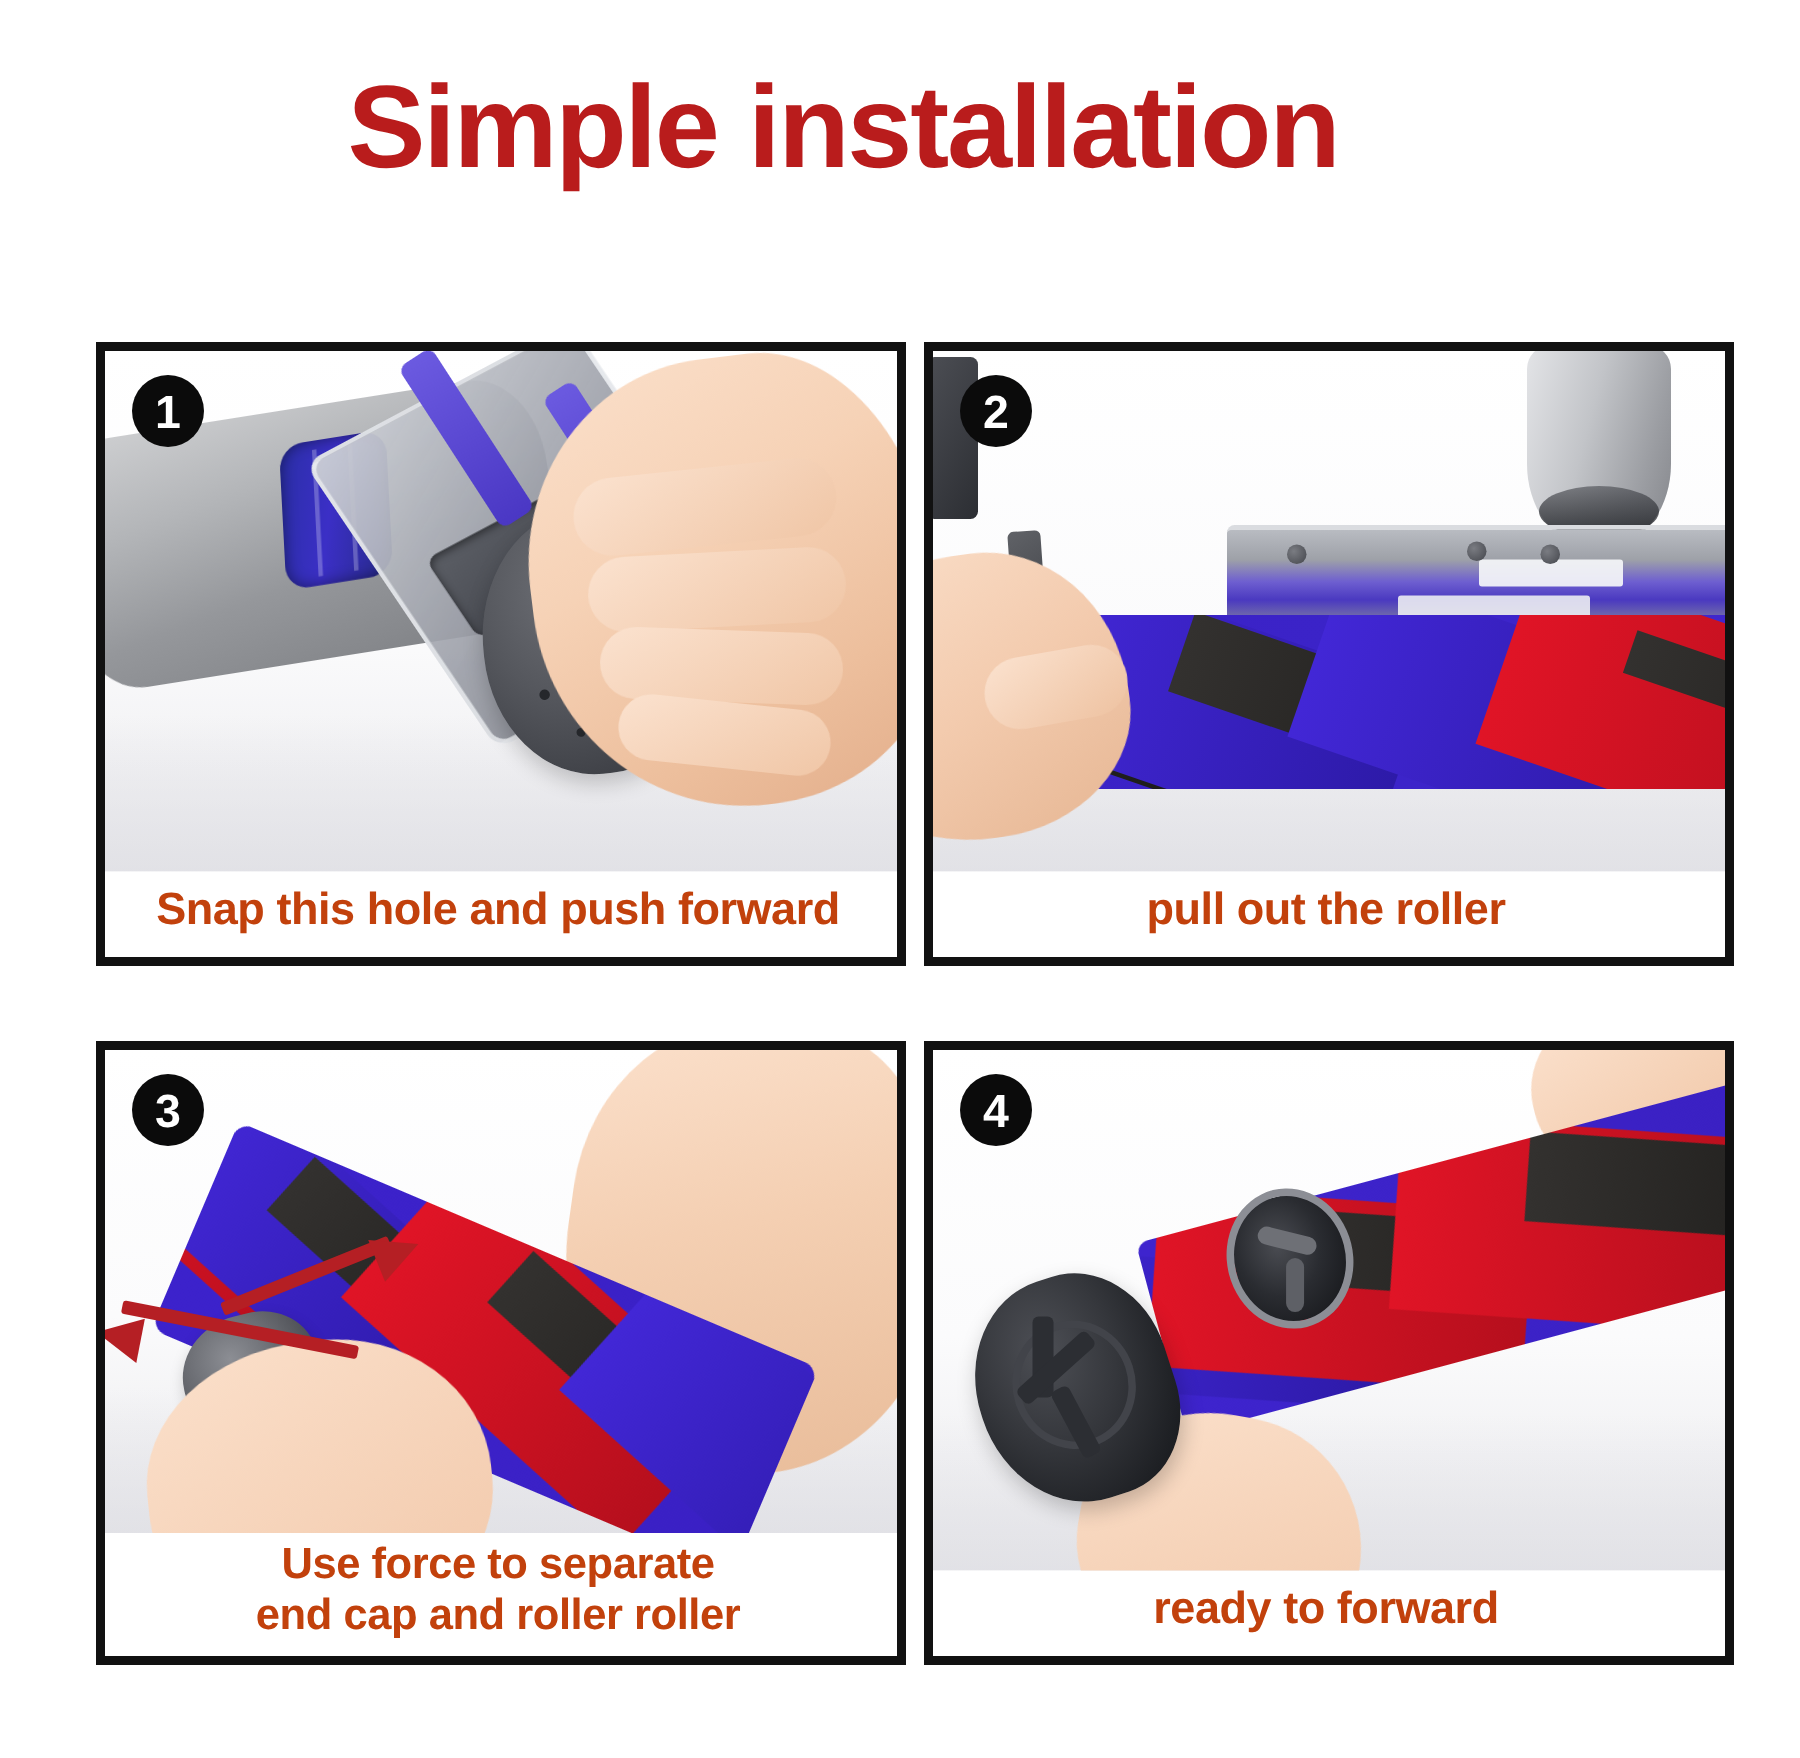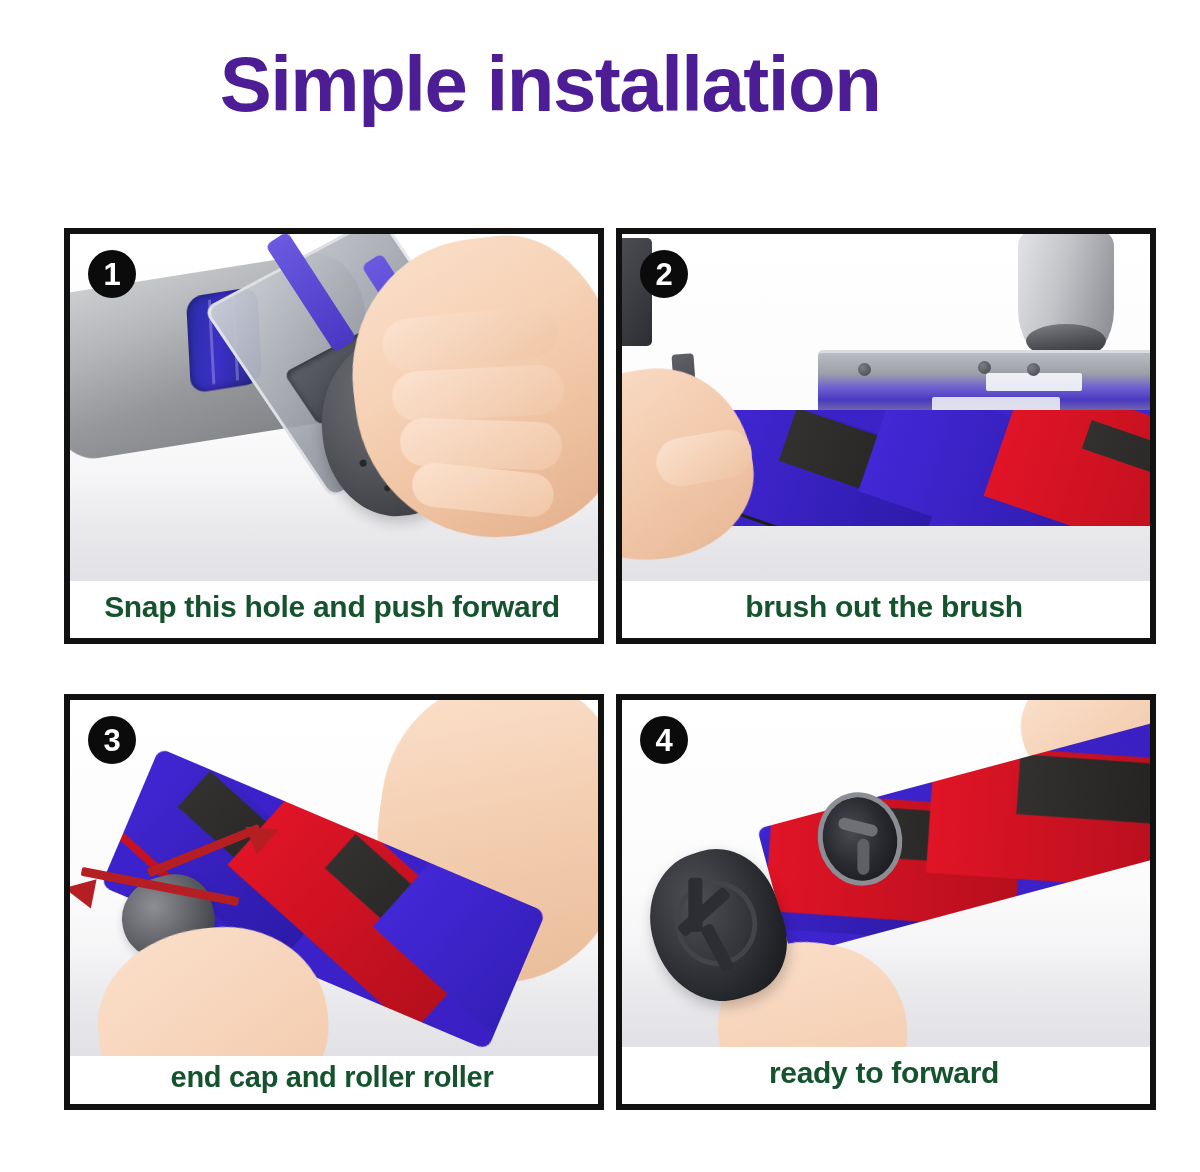--- a/index.html
+++ b/index.html
@@ -16,27 +16,27 @@
     position: relative;
     width: 1200px;
     height: 1172px;
     background: #ffffff;
   }
 
   
   .page-title {
     position: absolute;
     top: 44px;
-    left: 0;
+    left: 12px;
     width: 1100px;
     text-align: center;
     font-size: 78px;
     font-weight: 700;
     letter-spacing: -1.5px;
-    color: #4c1d95;
+    color: #b91c1c;
     font-family: "Liberation Sans", sans-serif;
     line-height: 1.05;
   }
 
   
   .panel-grid {
     position: absolute;
     top: 228px;
     left: 64px;
     width: 1092px;
@@ -99,21 +99,21 @@
     font-family: "Liberation Sans", sans-serif;
   }
 
   
   .caption {
     flex: 0 0 auto;
     background: #ffffff;
     text-align: center;
     font-size: 30px;
     font-weight: 700;
-    color: #14532d;
+    color: #c2410c;
     line-height: 1.18;
     padding: 8px 14px 14px 10px;
     font-family: "Liberation Sans", sans-serif;
     letter-spacing: -0.3px;
   }
   .caption.two-line { font-size: 29px; padding-top: 4px; padding-bottom: 10px; }
 
   
   .p1-wand {
     position: absolute;
@@ -537,21 +537,21 @@
           <div class="stripe black" style="left:484px;  width:30px;"></div>
         </div>
         <div class="p2-roll-cap"></div>
         <div class="p2-lever"></div>
 
         <div class="p2-hand"></div>
         <div class="p2-thumb"></div>
 
         <div class="badge">2</div>
       </div>
-      <div class="caption">brush out the brush</div>
+      <div class="caption">pull out the roller</div>
     </div>
 
     <div class="panel">
       <div class="panel-photo">
         <div class="backdrop"></div>
 
         <div class="p3-hand"></div>
 
         <div class="p3-roll">
           <div class="stripe red" style="left:-30px; width:70px;"></div>
@@ -570,20 +570,21 @@
           <span class="arrow-head a1-head"></span>
         </div>
         <div class="arrow">
           <span class="arrow-line a2-line"></span>
           <span class="arrow-head a2-head"></span>
         </div>
 
         <div class="badge">3</div>
       </div>
       <div class="caption two-line">
+        <div>Use force to separate</div>
         <div>end cap and roller roller</div>
       </div>
     </div>
 
     <div class="panel">
       <div class="panel-photo">
         <div class="backdrop"></div>
 
         <div class="p4-hand2"></div>
 

